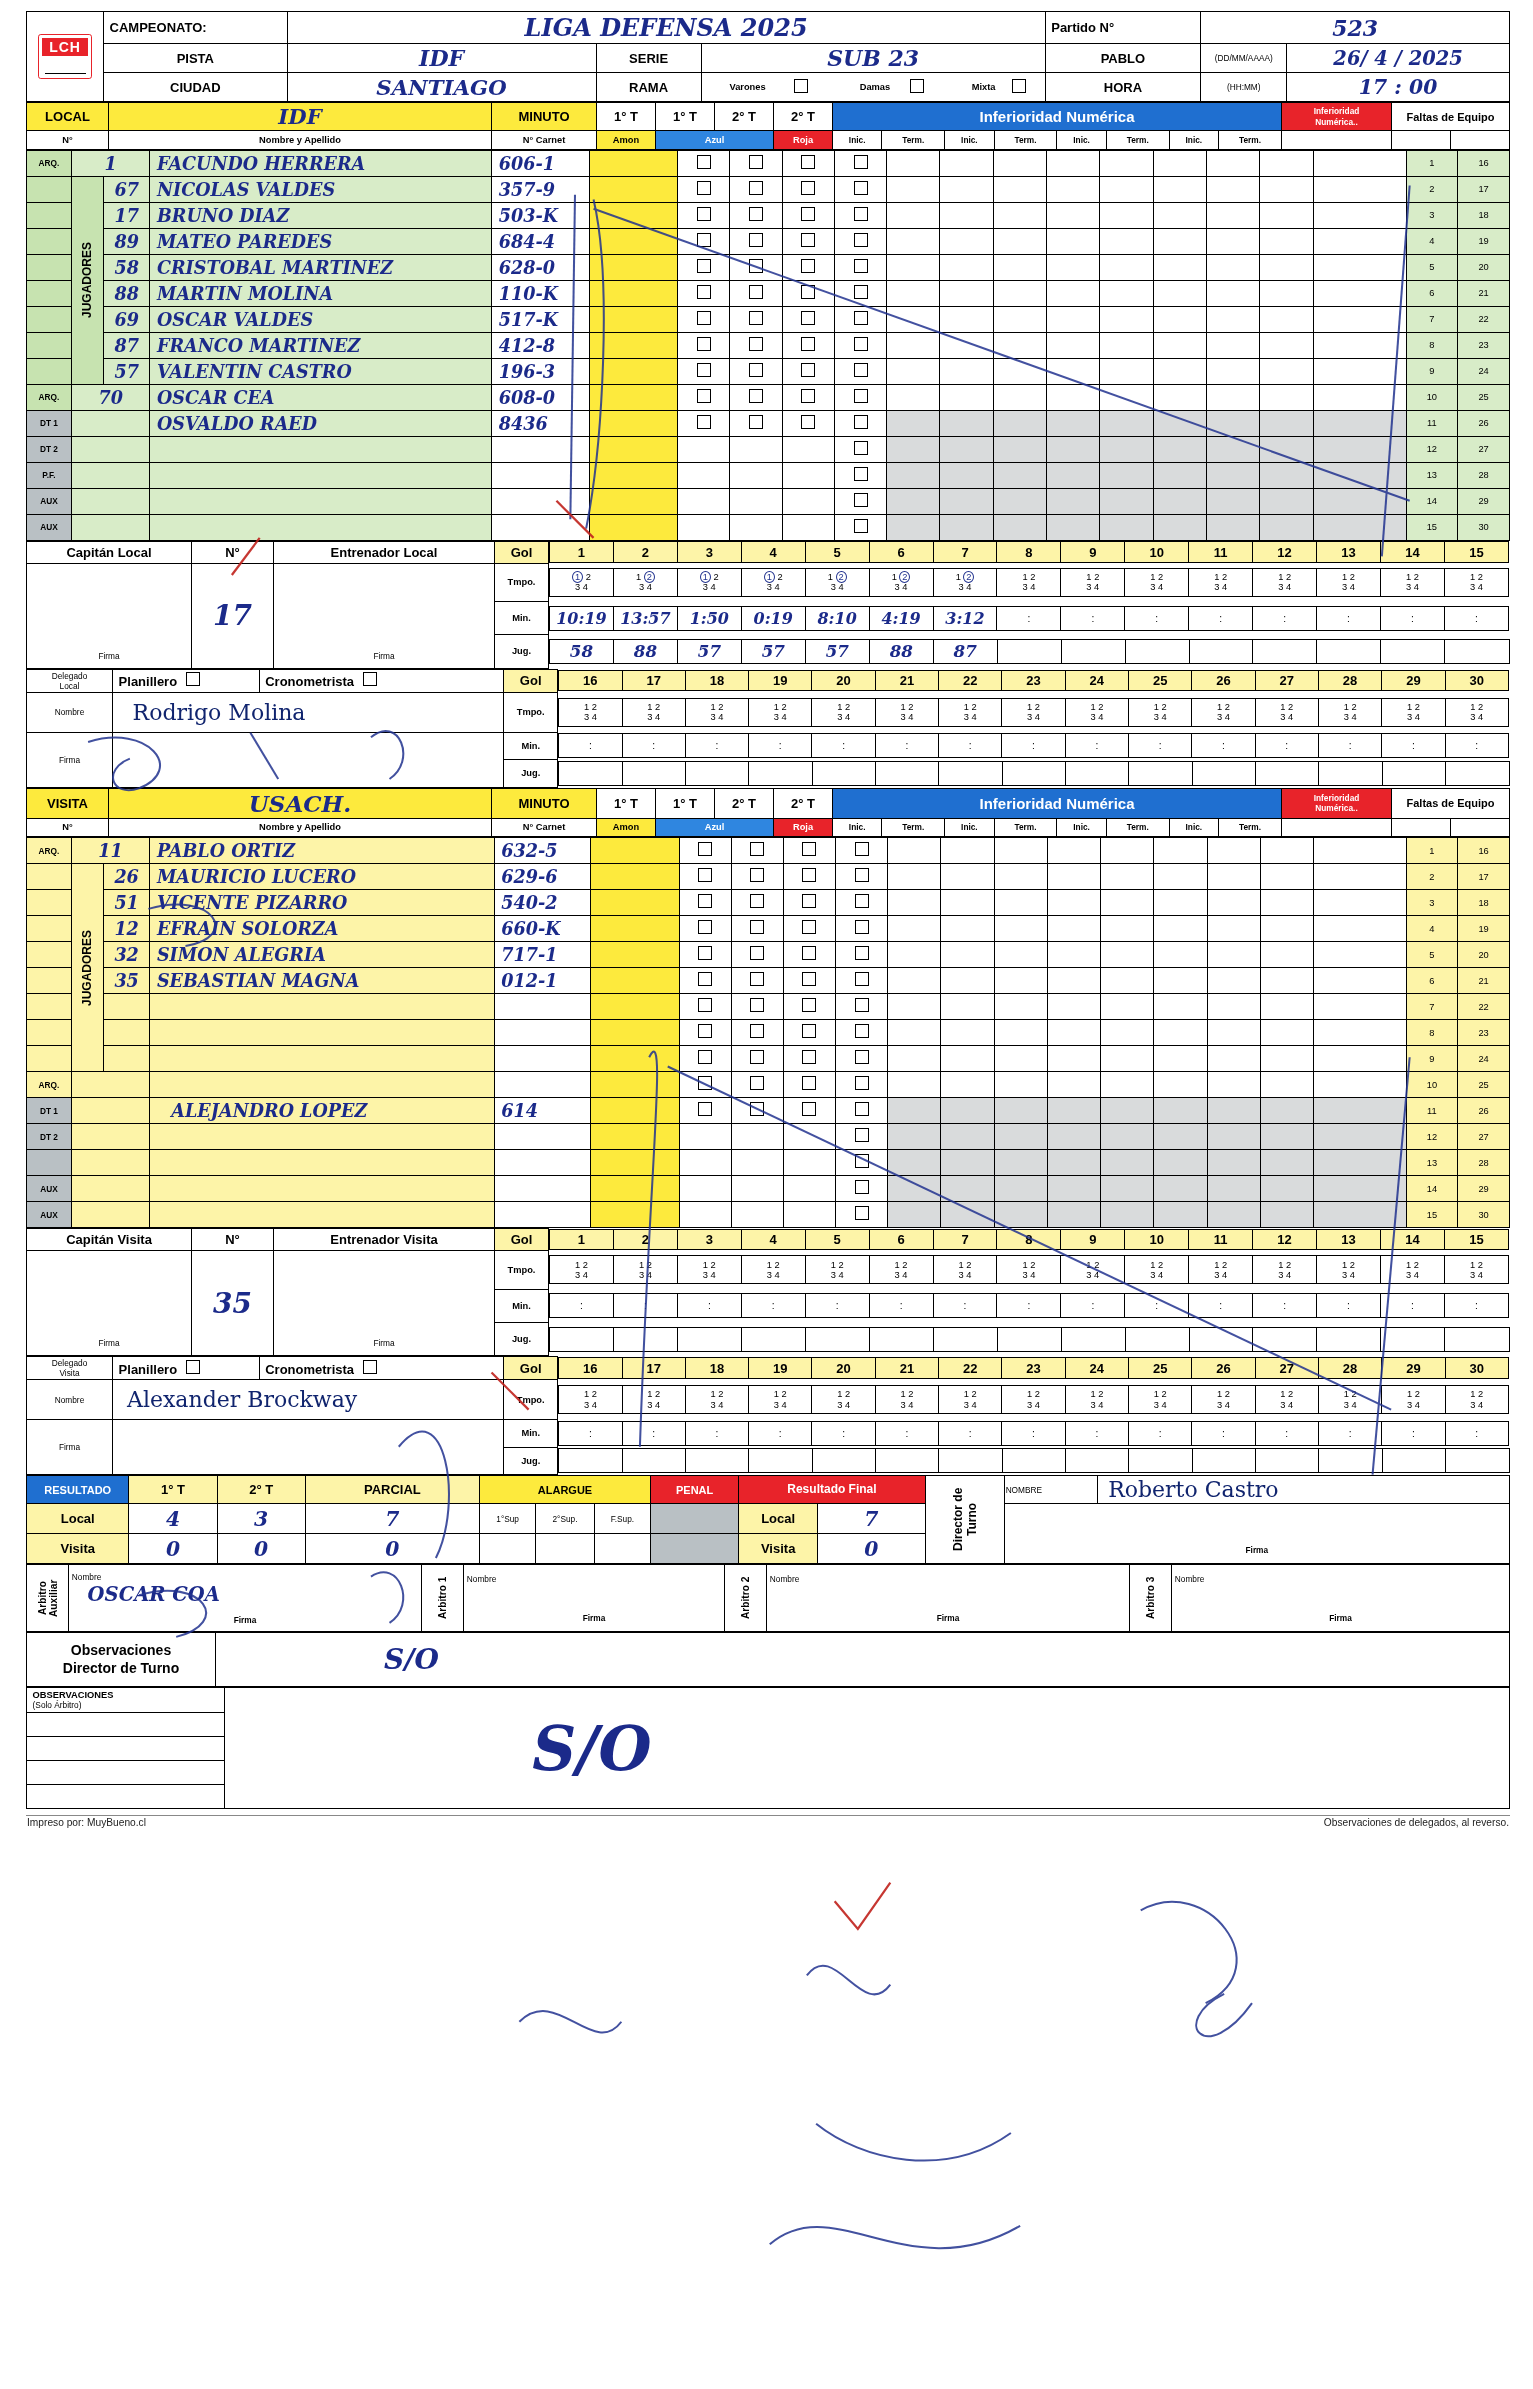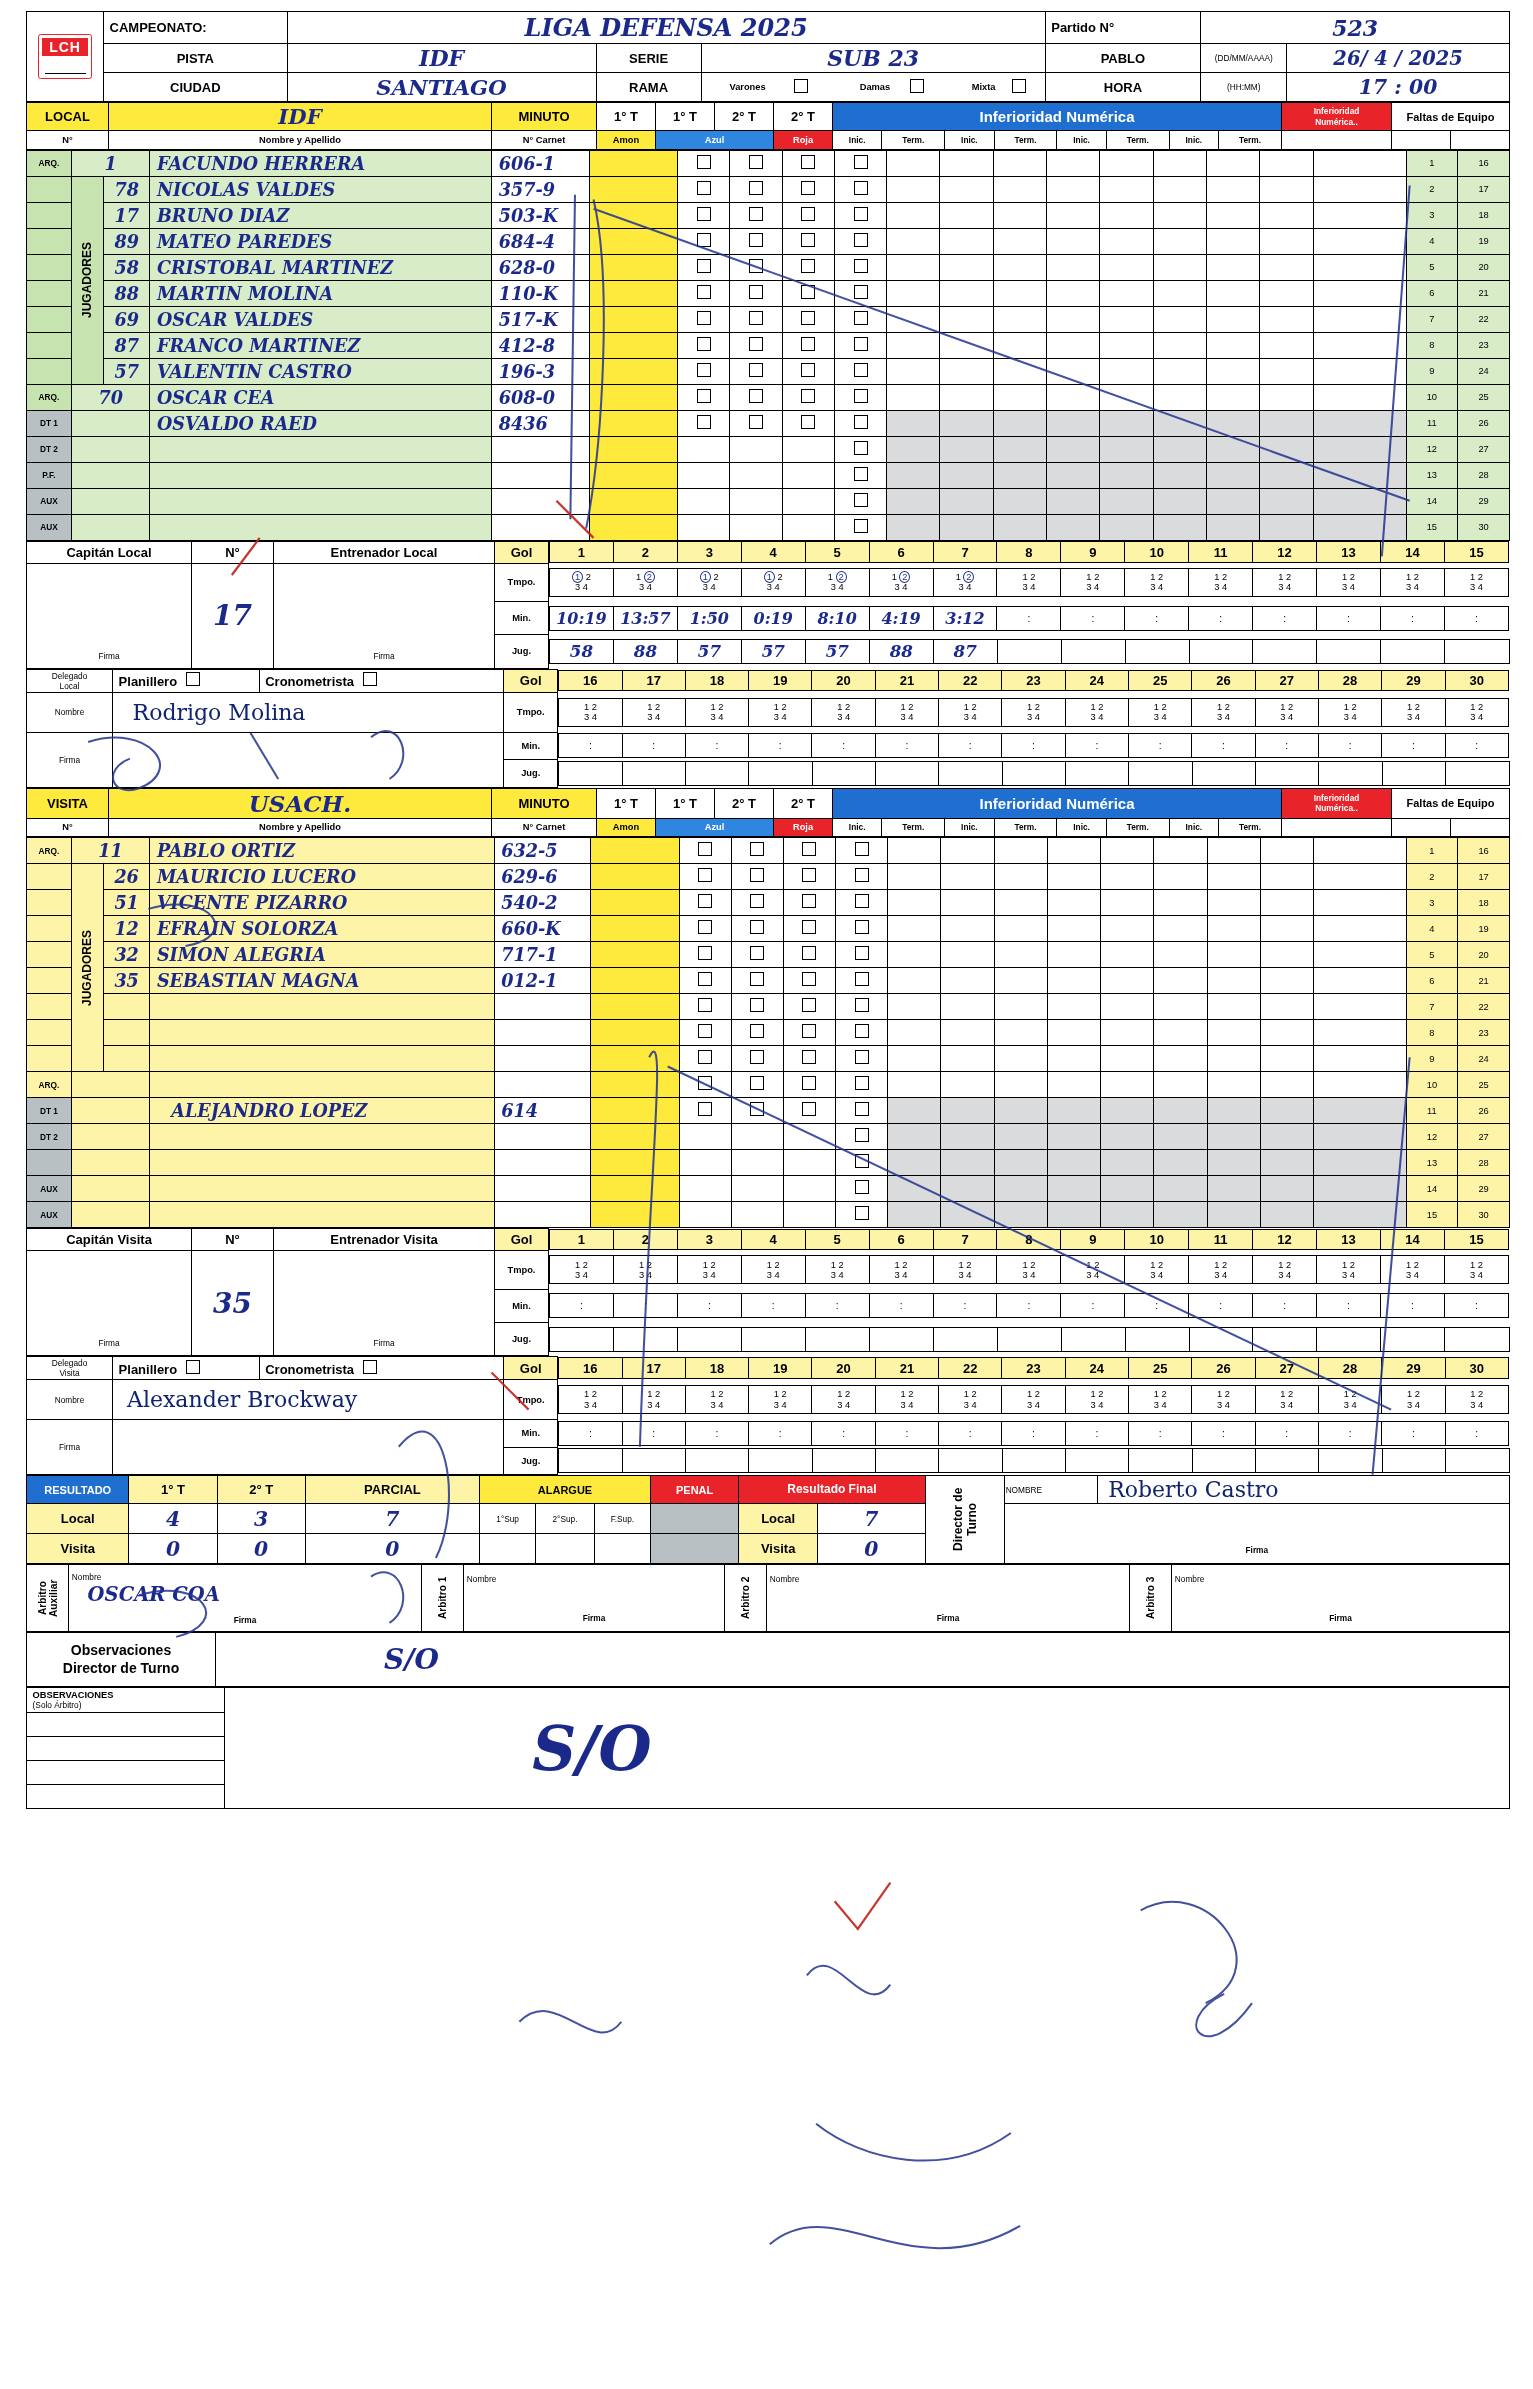--- a/index.html
+++ b/index.html
@@ -163,21 +163,21 @@
             <td class="bd " style="width:60px;"></td>
             <td class="bd " style="width:107px;"></td>
             <td class="bd ctr sm grn" style="width:56px;">1</td>
             <td class="bd ctr sm grn" style="width:56px;">16</td>
           </tr>
           <tr style="height:26px;">
             <td class="bd lbl xs grn2" style="width:46px;"></td>
             <td class="bd grn2 vertwrap" rowspan="8" style="width:32px;">
               <div class="vert" style="height:186px;margin:auto;">JUGADORES</div>
             </td>
-            <td class="bd ctr grn" style="width:47px;"><span class="hw" style="font-size:17.6px;">78</span></td>
+            <td class="bd ctr grn" style="width:47px;"><span class="hw" style="font-size:17.6px;">67</span></td>
             <td class="bd grn" style="width:380px;"><span class="hw" style="font-size:17.6px;padding-left:5.6px;">NICOLAS VALDES</span></td>
             <td class="bd" style="width:102px;"><span class="hw" style="font-size:17.6px;padding-left:5.6px;">357-9</span></td>
             <td class="bd yel" style="width:102px;"></td>
             <td class="bd ctr" style="width:56px;"><span class="chk"></span></td>
             <td class="bd ctr" style="width:56px;"><span class="chk"></span></td>
             <td class="bd ctr" style="width:56px;"><span class="chk"></span></td>
             <td class="bd ctr" style="width:56px;"><span class="chk"></span></td>
             <td class="bd " style="width:60px;"></td>
             <td class="bd " style="width:60px;"></td>
             <td class="bd " style="width:60px;"></td>
@@ -1485,20 +1485,28 @@
           </tr>
   <tr style="height:24px;">
             <td class="bd"></td>
           </tr>
   <tr style="height:24px;">
             <td class="bd"></td>
           </tr>
 </tbody>
       </table>
 
+<table style="width:1484px;margin-top:5.6px;">
+  <tbody>
+          <tr>
+    <td class="foot" style="text-align:left;border-top:0.9px solid #888;">Impreso por: MuyBueno.cl</td>
+    <td class="foot" style="text-align:right;border-top:0.9px solid #888;">Observaciones de delegados, al reverso.</td>
+  </tr>
+</tbody>
+      </table>
 
 </div>
 
 <svg class="ink" width="1533" height="2389" style="left:0;top:0;" viewBox="0 0 1653 2576">
   <g stroke="#22338f" stroke-width="2.2" fill="none" opacity=".85">
     <path d="M620 210 L615 560"></path>
     <path d="M640 215 C660 300 650 480 632 570"></path>
     <path d="M640 225 L1520 540"></path>
     <path d="M1520 200 L1490 600"></path>
     <path d="M95 800 C160 780 200 830 150 850 C120 860 110 830 140 818"></path>

